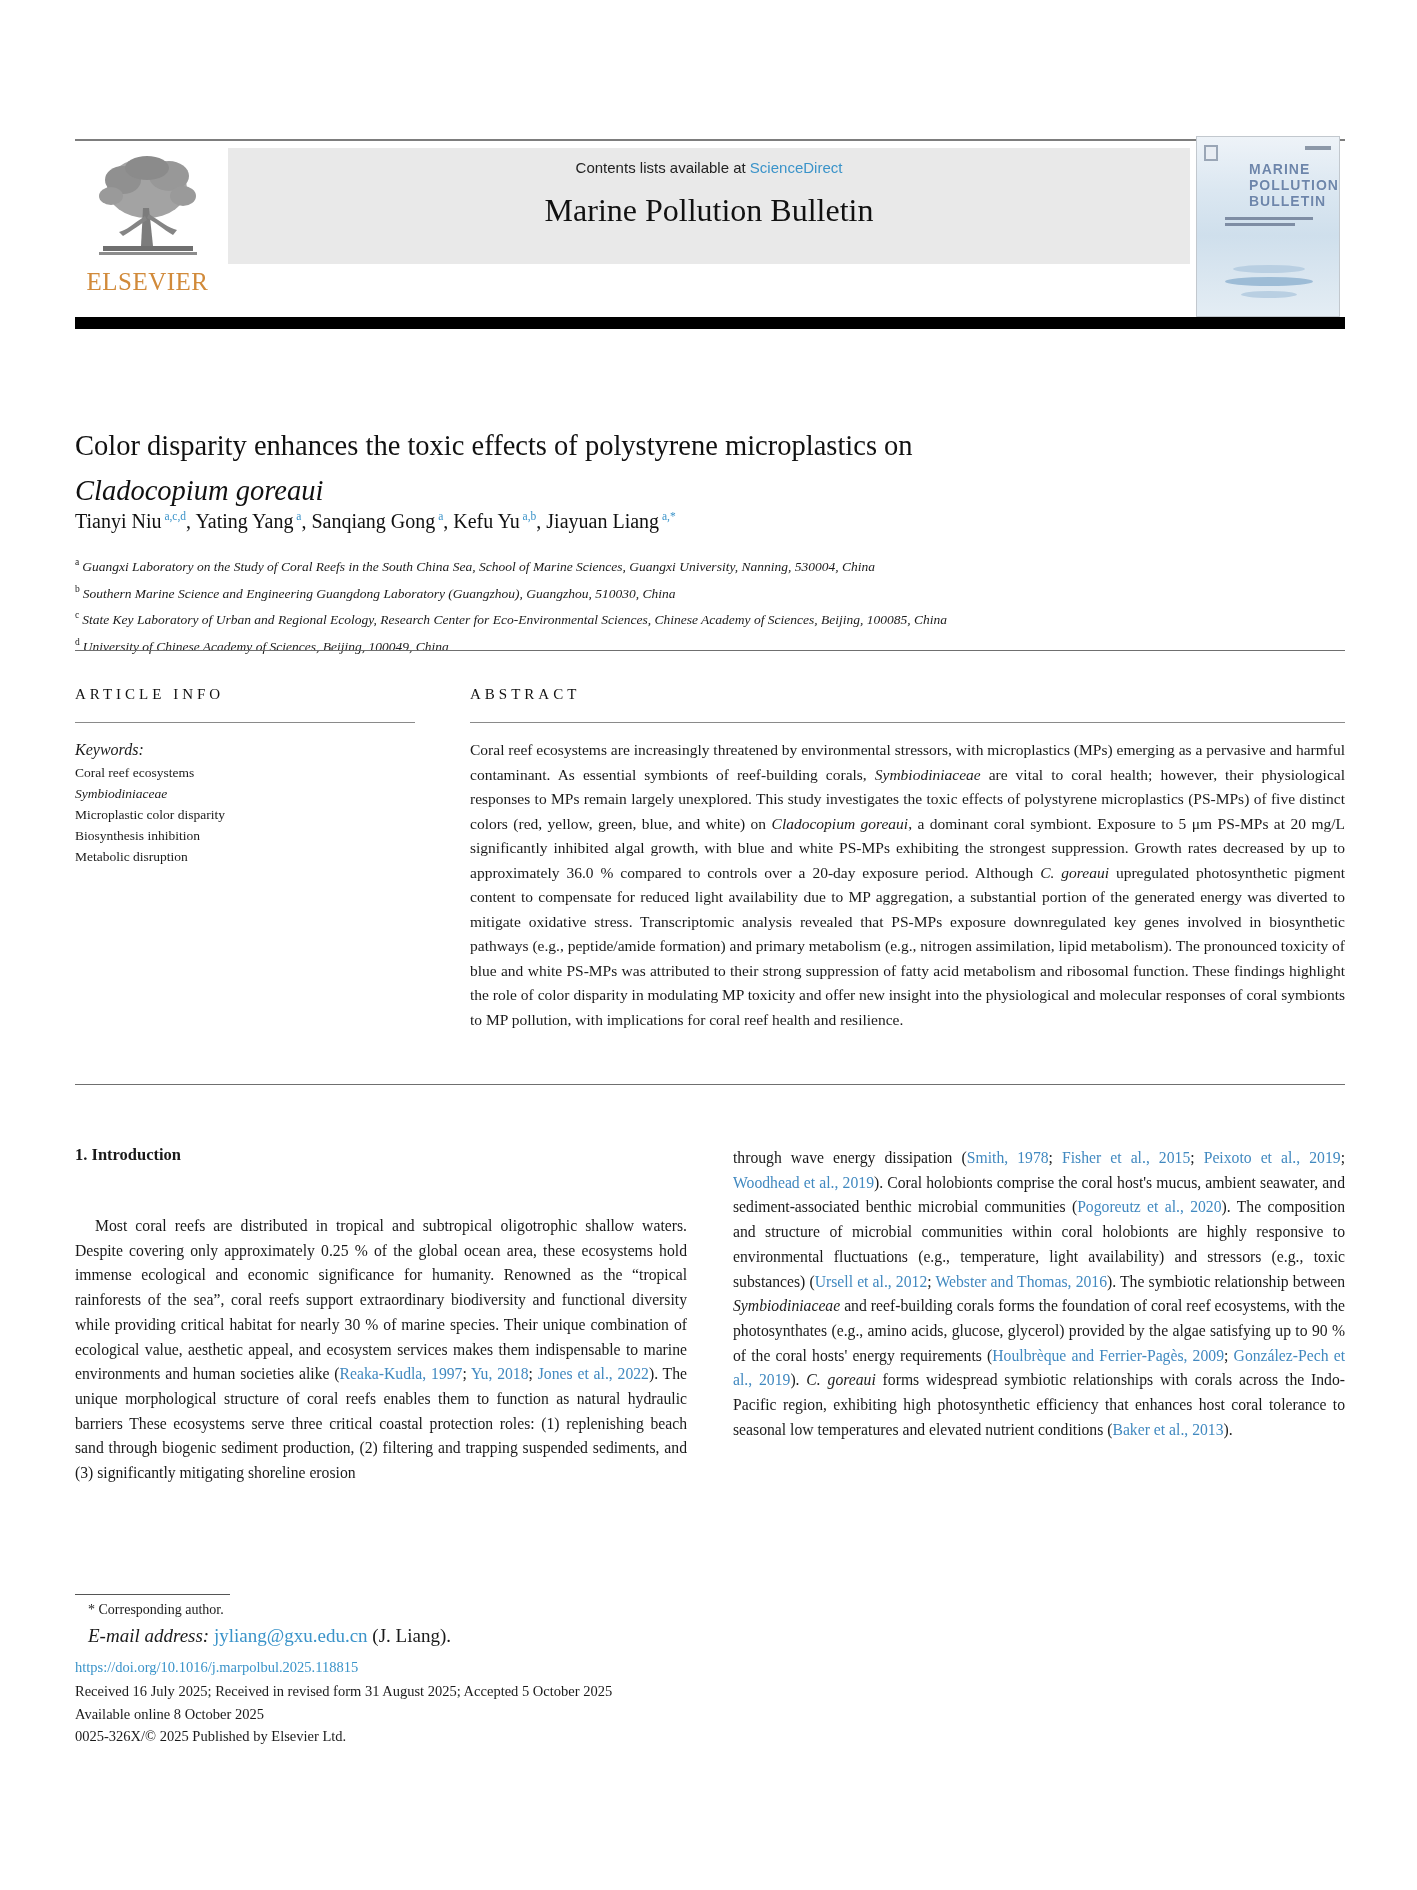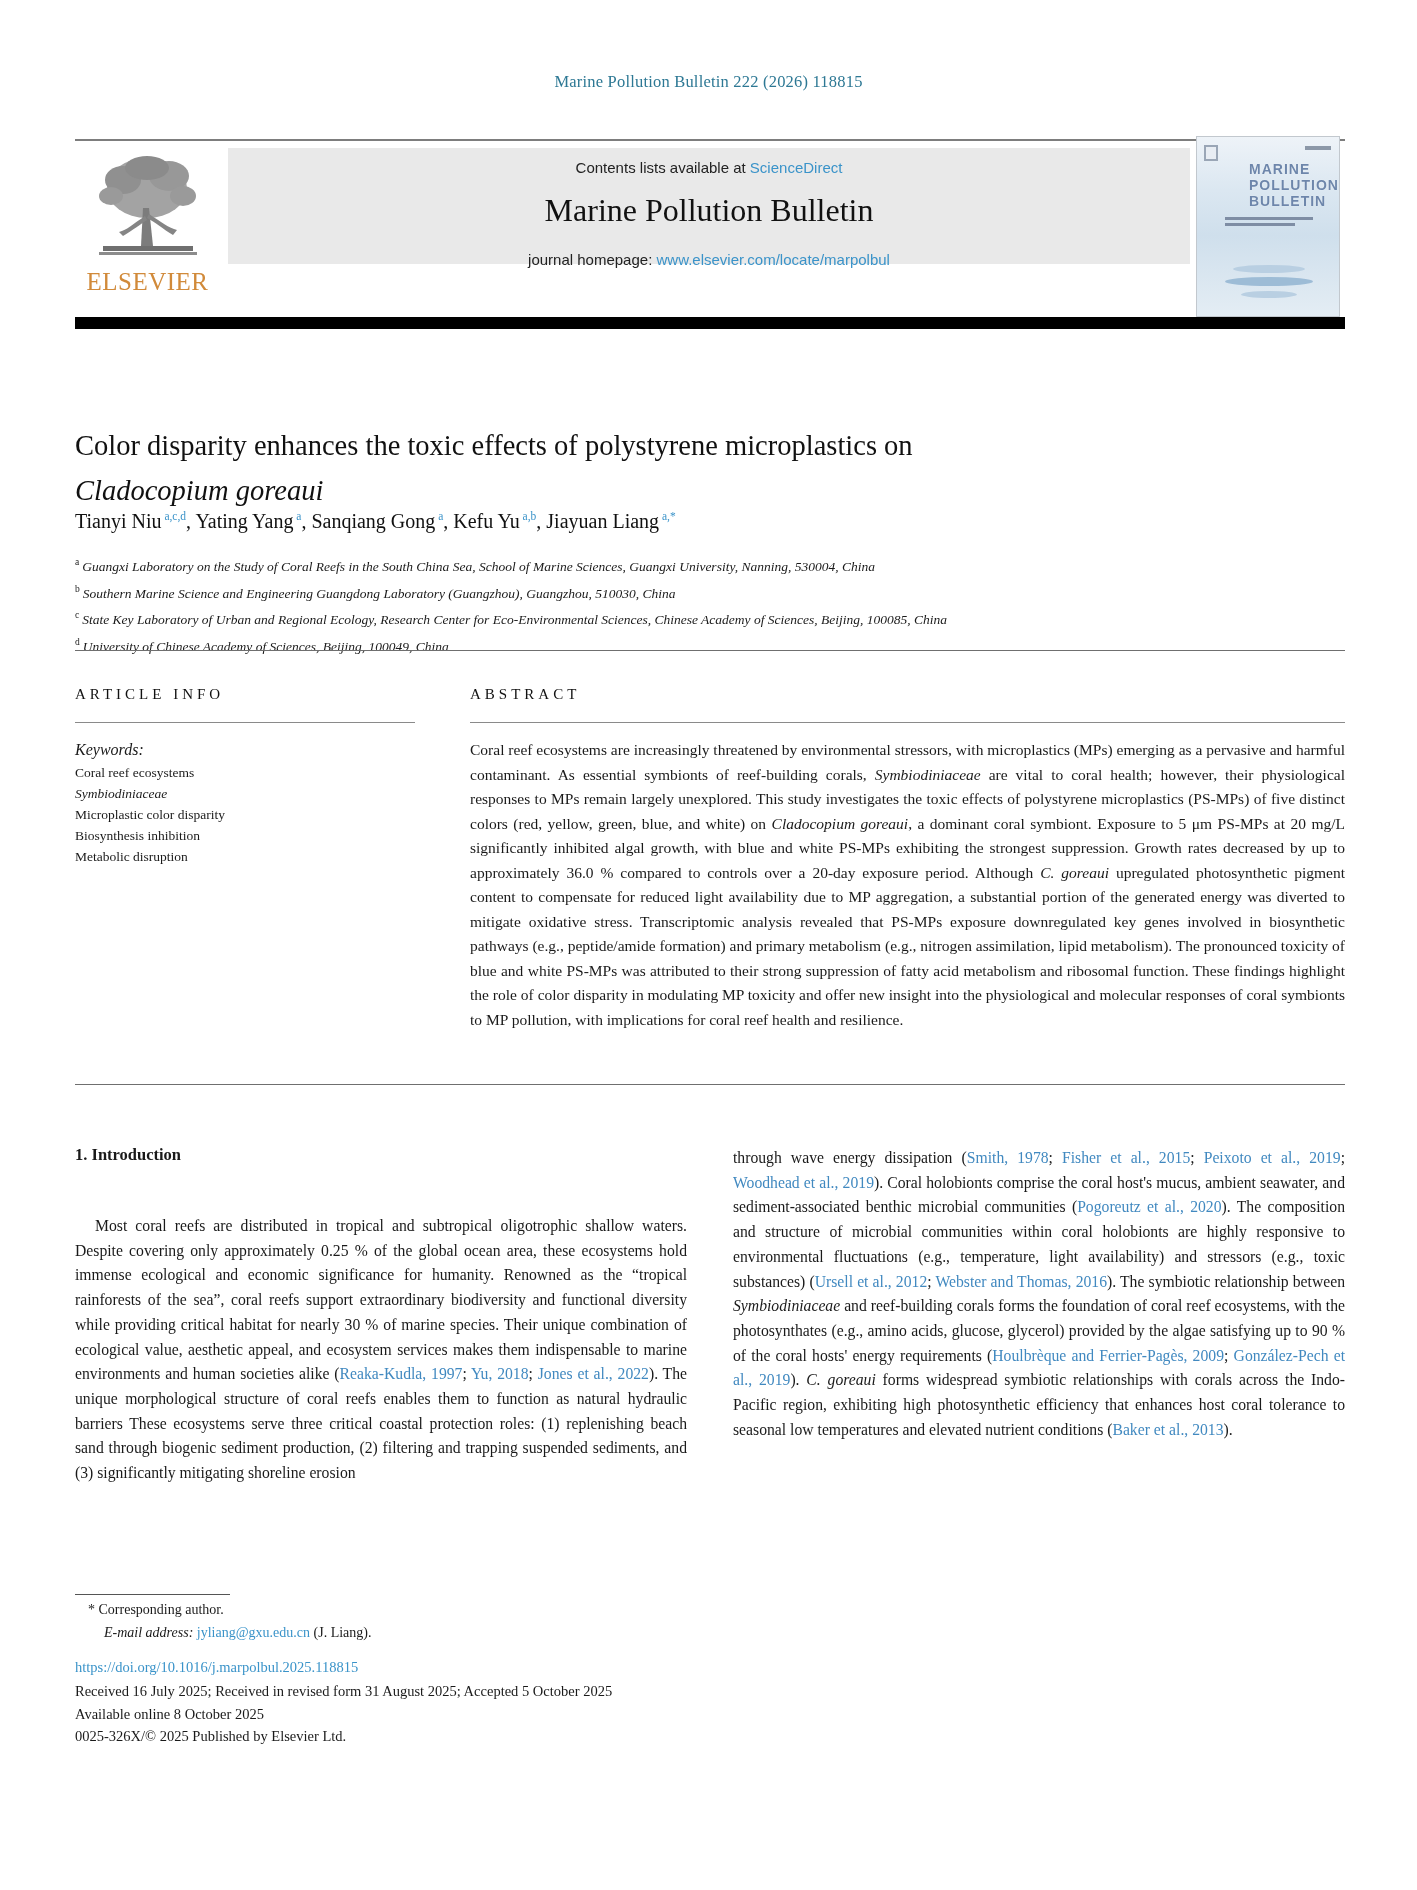--- a/index.html
+++ b/index.html
@@ -89,32 +89,31 @@
   
   .intro-heading{top:1145px;left:75px;font-size:16.5px;font-weight:bold;margin:0;}
   .col-left{top:1214px;left:75px;width:612px;}
   .col-right{top:1146px;left:733px;width:612px;}
   .body-par{font-size:15.7px;line-height:24.7px;text-align:justify;margin:0;}
   .indent{text-indent:20px;}
 
   
   .fn-rule{top:1594px;left:75px;width:155px;height:1px;background:#555;}
   .fn-corresponding{top:1602px;left:88px;font-size:14px;}
-  .fn-email{top:1625px;left:104px;font-size:14px;}
+  .fn-email{top:1625px;left:88px;font-size:19px;}
   .doi-line{top:1659px;left:75px;font-size:14.5px;}
   .pub-line-1{top:1683px;left:75px;font-size:14.5px;}
   .pub-line-2{top:1706px;left:75px;font-size:14.5px;}
   .pub-line-3{top:1728px;left:75px;font-size:14.5px;}
 </style>
 </head>
 <body>
 
 <div class="page">
 
-  <div class="abs journal-ref">Marine Pollution Bulletin 222 (2026) 118815</div>
   <div class="abs head-rule"></div>
 
   <div class="abs elsevier-logo">
     <span>
       <svg width="118" height="112" viewBox="0 0 118 112">
         <g fill="#8b8b8b">
           <ellipse cx="58" cy="38" rx="40" ry="30" fill="#a3a3a3"></ellipse>
           <ellipse cx="34" cy="30" rx="18" ry="14" fill="#909090"></ellipse>
           <ellipse cx="80" cy="26" rx="20" ry="15" fill="#989898"></ellipse>
           <ellipse cx="58" cy="18" rx="22" ry="12" fill="#8b8b8b"></ellipse>
@@ -129,23 +128,20 @@
       </svg>
     </span>
     <div class="elsevier-word">ELSEVIER</div>
   </div>
 
   <div class="abs banner">
     <div class="contents-line">
       <span>Contents lists available at </span><span class="link">ScienceDirect</span>
     </div>
     <div class="banner-title">Marine Pollution Bulletin</div>
-    <div class="homepage-line">
-      <span>journal homepage: </span><span class="link">www.elsevier.com/locate/marpolbul</span>
-    </div>
   </div>
 
   <div class="abs cover">
     <div class="cover-logo"></div>
     <div class="cover-issn-bar"></div>
     <div class="cover-title">
       <div>MARINE</div>
       <div>POLLUTION</div>
       <div>BULLETIN</div>
     </div>

